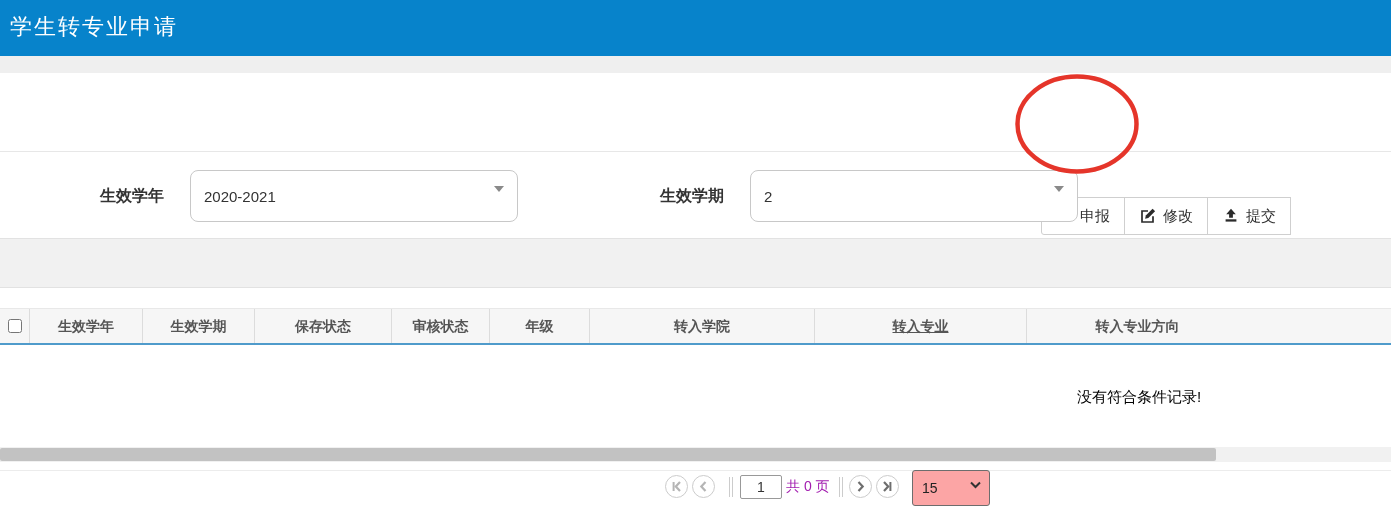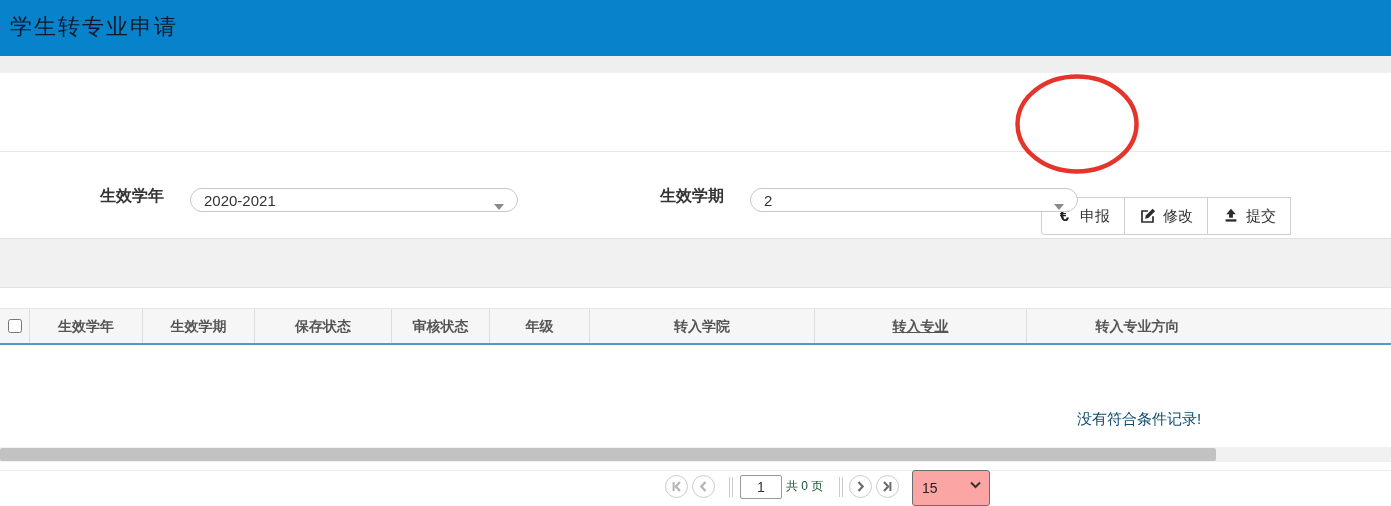--- a/index.html
+++ b/index.html
@@ -2,42 +2,42 @@
 <html><head>
 <meta charset="utf-8">
 <style>
   html,body{margin:0;padding:0;background:#fff;}
   body{font-family:"Liberation Sans","DejaVu Sans",sans-serif;}
   .page{position:relative;width:1391px;height:506px;overflow:hidden;background:#fff;}
 
   
   .titlebar{position:absolute;left:0;top:0;width:1391px;height:56px;background:#0783cb;}
   .titlebar h1{margin:0;padding:0 0 0 10px;line-height:54px;font-size:22px;font-weight:500;
-               color:#0f172a;letter-spacing:2px;}
+               color:#ffffff;letter-spacing:2px;}
   .substrip{position:absolute;left:0;top:56px;width:1391px;height:17px;background:#efefef;}
 
   
   .toolbar-row{position:absolute;left:0;top:73px;width:1391px;height:79px;background:#fff;
                border-bottom:1px solid #e7e7e7;box-sizing:border-box;}
   .btn-group{position:absolute;left:1041px;top:100px;display:flex;}
   .tb-btn{display:flex;align-items:center;justify-content:center;gap:7px;height:38px;
           background:#fff;border:1px solid #cfcfcf;margin-left:-1px;cursor:pointer;
           font-family:inherit;font-size:15px;color:#333;padding:0 14px;box-sizing:border-box;margin-top:24px;}
   .tb-btn:first-child{margin-left:0;border-radius:3px 0 0 3px;}
   .tb-btn .ic{display:inline-flex;width:17px;height:16px;align-items:center;justify-content:center;}
   .euro-glyph{font-size:17px;font-weight:700;color:#222;line-height:16px;}
 
   
   .annotation{position:absolute;left:1013px;top:72px;width:128px;height:104px;z-index:30;pointer-events:none;}
 
   
   .f-label{position:absolute;top:186px;font-size:16px;font-weight:700;color:#333;}
   .lab-year{left:100px;} .lab-term{left:660px;}
-  .sel{position:absolute;top:188px;width:328px;height:24px;box-sizing:border-box;
-       border:1px solid #c8c8c8;border-radius:16px;background:#fff;cursor:pointer;
+  .sel{position:absolute;top:170px;width:328px;height:52px;box-sizing:border-box;
+       border:1px solid #c8c8c8;border-radius:8px;background:#fff;cursor:pointer;
        display:flex;align-items:center;}
   .sel-year{left:190px;} .sel-term{left:750px;}
   .sel .val{padding-left:13px;font-size:15px;color:#333;}
   .sel .tri{position:absolute;right:13px;top:15px;width:0;height:0;
             border-left:5px solid transparent;border-right:5px solid transparent;
             border-top:6px solid #8a8a8a;}
 
   
   .grey-band{position:absolute;left:0;top:238px;width:1391px;height:50px;background:#f1f1f1;
              border-top:1px solid #e2e2e2;border-bottom:1px solid #e2e2e2;box-sizing:border-box;}
@@ -48,39 +48,39 @@
          box-sizing:border-box;}
   .th{height:34px;line-height:34px;text-align:center;font-size:14px;font-weight:700;color:#555;
       border-right:1px solid #dcdcdc;box-sizing:border-box;overflow:hidden;white-space:nowrap;
       display:flex;align-items:center;justify-content:center;}
   .c0{width:30px;} .c1{width:113px;} .c2{width:112px;} .c3{width:137px;} .c4{width:98px;}
   .c5{width:143px;} .c6{width:100px;} .c7{width:225px;} .c8{width:212px;text-decoration:underline;}
   .c9{width:221px;border-right:none;}
   .th input[type=checkbox]{width:14px;height:14px;margin:0;cursor:pointer;}
 
   
-  .empty-msg{position:absolute;left:1077px;top:388px;font-size:15px;color:#0c4a6e;margin-top:22px;}
+  .empty-msg{position:absolute;left:1077px;top:388px;font-size:15px;color:#000000;}
 
   
   .hscroll{position:absolute;left:0;top:447px;width:1391px;height:15px;background:#f1f1f1;}
   .hscroll .thumb{position:absolute;left:0;top:1px;width:1216px;height:13px;background:#c2c2c2;border-radius:2px;}
   .pager-topline{position:absolute;left:0;top:470px;width:1391px;height:1px;background:#ececec;}
 
   
   .pg-btn{position:absolute;top:475px;width:23px;height:23px;border-radius:50%;
           border:1px solid #ccc;background:#fff;box-sizing:border-box;cursor:pointer;
           display:flex;align-items:center;justify-content:center;padding:0;}
   .pg-first{left:665px;} .pg-prev{left:692px;} .pg-next{left:849px;} .pg-last{left:876px;}
   .pg-sep{position:absolute;top:477px;width:2px;height:20px;
           border-left:1px solid #ccc;border-right:1px solid #ccc;}
   .sep1{left:729px;} .sep2{left:839px;}
   .pg-input{position:absolute;left:740px;top:475px;width:42px;height:24px;box-sizing:border-box;
             border:1px solid #999;border-radius:2px;text-align:center;font-size:14px;color:#333;
             font-family:inherit;padding:0;}
-  .pg-total{position:absolute;left:786px;top:478px;font-size:12px;color:#14532d;white-space:nowrap;}
+  .pg-total{position:absolute;left:786px;top:478px;font-size:14px;color:#a21caf;white-space:nowrap;}
   .pg-size{position:absolute;left:912px;top:470px;width:78px;height:36px;box-sizing:border-box;
            border:1px solid #6d6d6d;border-radius:3px;background:#fca5a5;cursor:pointer;
            display:flex;align-items:center;}
   .pg-size .val{padding-left:9px;font-size:14px;color:#222;}
   .pg-size .chev{position:absolute;right:8px;top:10px;}
 </style>
 </head>
 <body>
 
 <div class="page">

